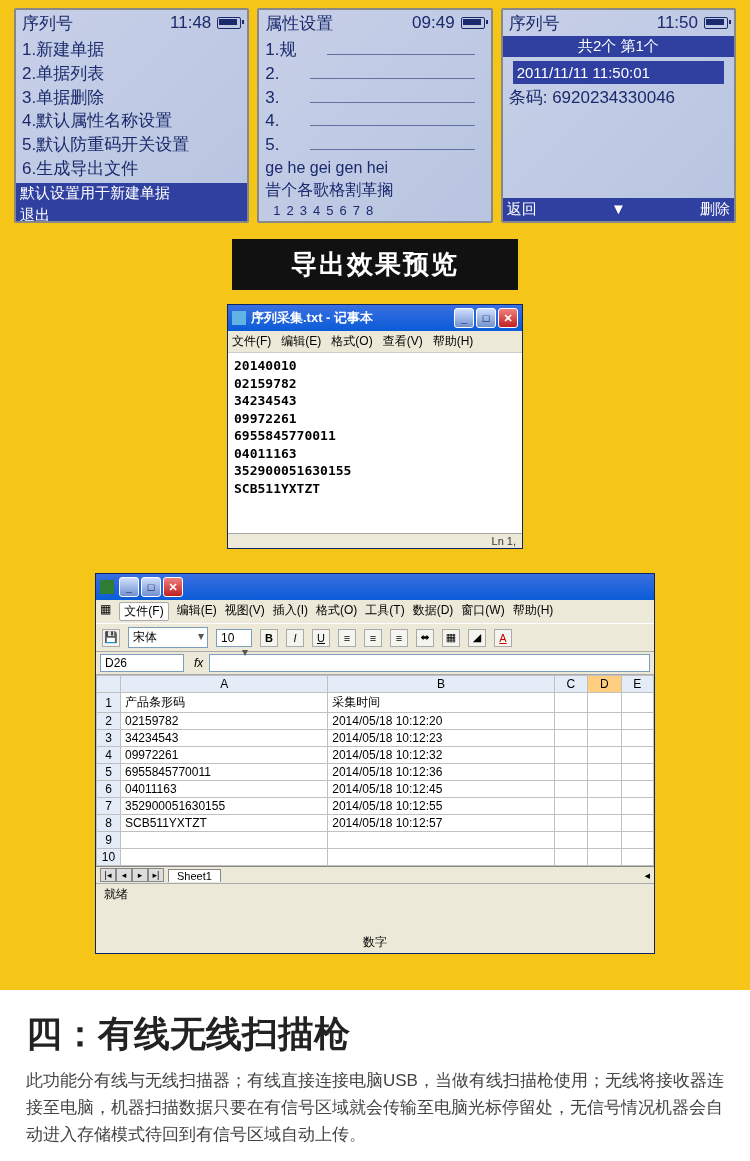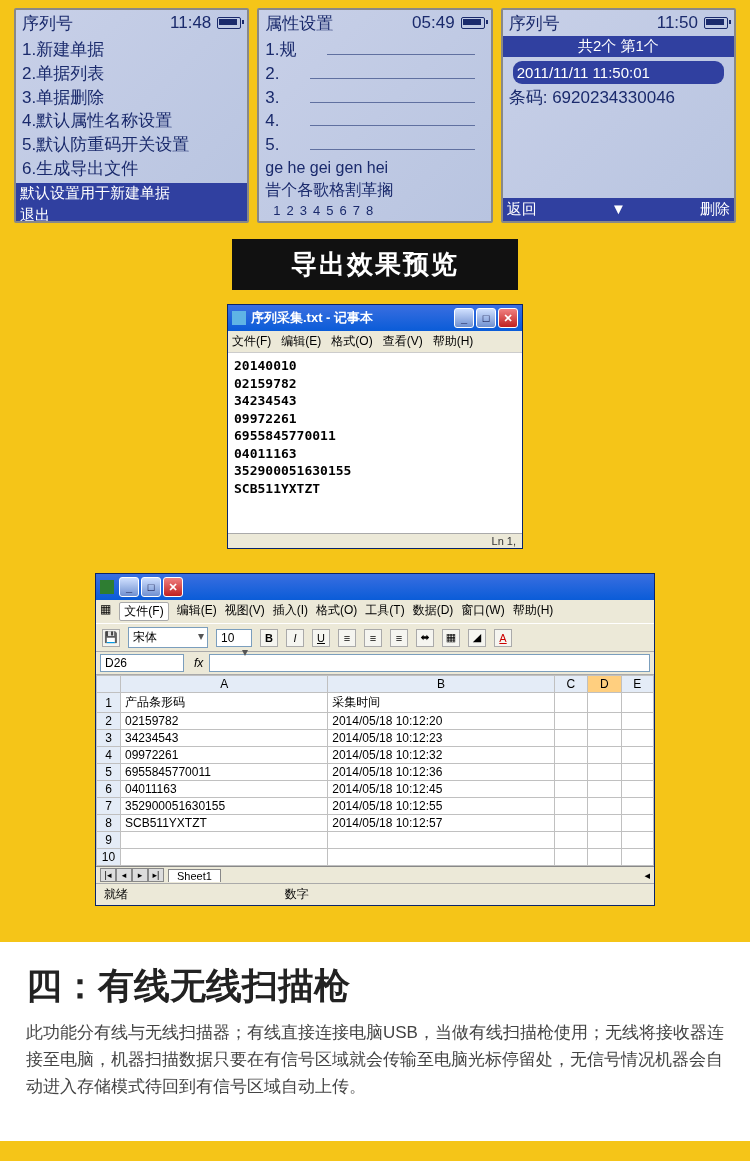--- a/index.html
+++ b/index.html
@@ -92,21 +92,20 @@
   color: #fff;
   font-size: 15px;
   padding: 1px 0;
 }
 .highlight-row {
   background: #3040a0;
   color: #fff;
   padding: 1px 4px;
   margin: 2px 4px;
   font-size: 15px;
-  border-radius: 9px;
 }
 
 
 .preview-banner {
   width: 286px;
   margin: 6px auto 14px;
   background: #111;
   color: #fff;
   text-align: center;
   font-size: 26px;
@@ -311,21 +310,21 @@
   margin-left: 4px;
 }
 .xl-status {
   background: #ece9d8;
   border-top: 1px solid #aaa;
   display: flex;
   font-size: 12px;
   padding: 2px 8px;
 }
 .xl-status .lft { flex: 1; }
-.xl-status .mid { flex: 1; text-align: left; }
+.xl-status .mid { flex: 1; text-align: center; margin-top: 48px; }
 
 
 .bottom-section {
   background: #fff;
   margin-top: 36px;
   padding: 20px 26px 40px;
 }
 .section-title {
   font-size: 36px;
   font-weight: bold;
@@ -359,21 +358,21 @@
     </div>
     <div class="ds-tip">默认设置用于新建单据</div>
     <div class="ds-footer">
       <span>退出</span>
     </div>
   </div>
 
   <div class="device-screen">
     <div class="ds-header">
       <span class="ds-title">属性设置</span>
-      <span class="ds-time">05:49</span>
+      <span class="ds-time">09:49</span>
       <span class="battery-icon"></span>
     </div>
     <div class="ds-body">
       <div style="display:flex">
           <span>1.规</span>
           <div class="prop-line" style="flex:1"></div>
         </div>
       <div style="display:flex">
           <span>2.</span>
           <div class="prop-line" style="flex:1"></div>

